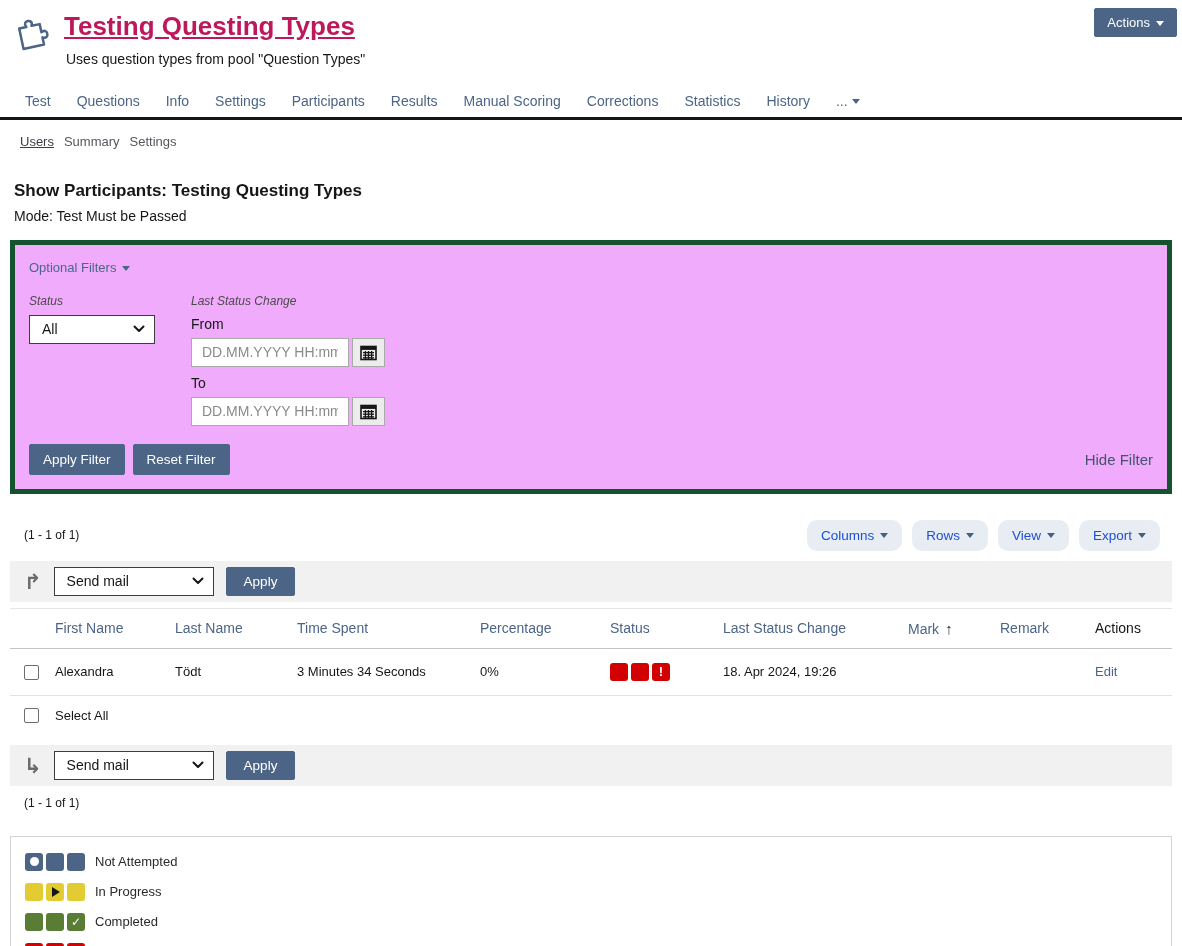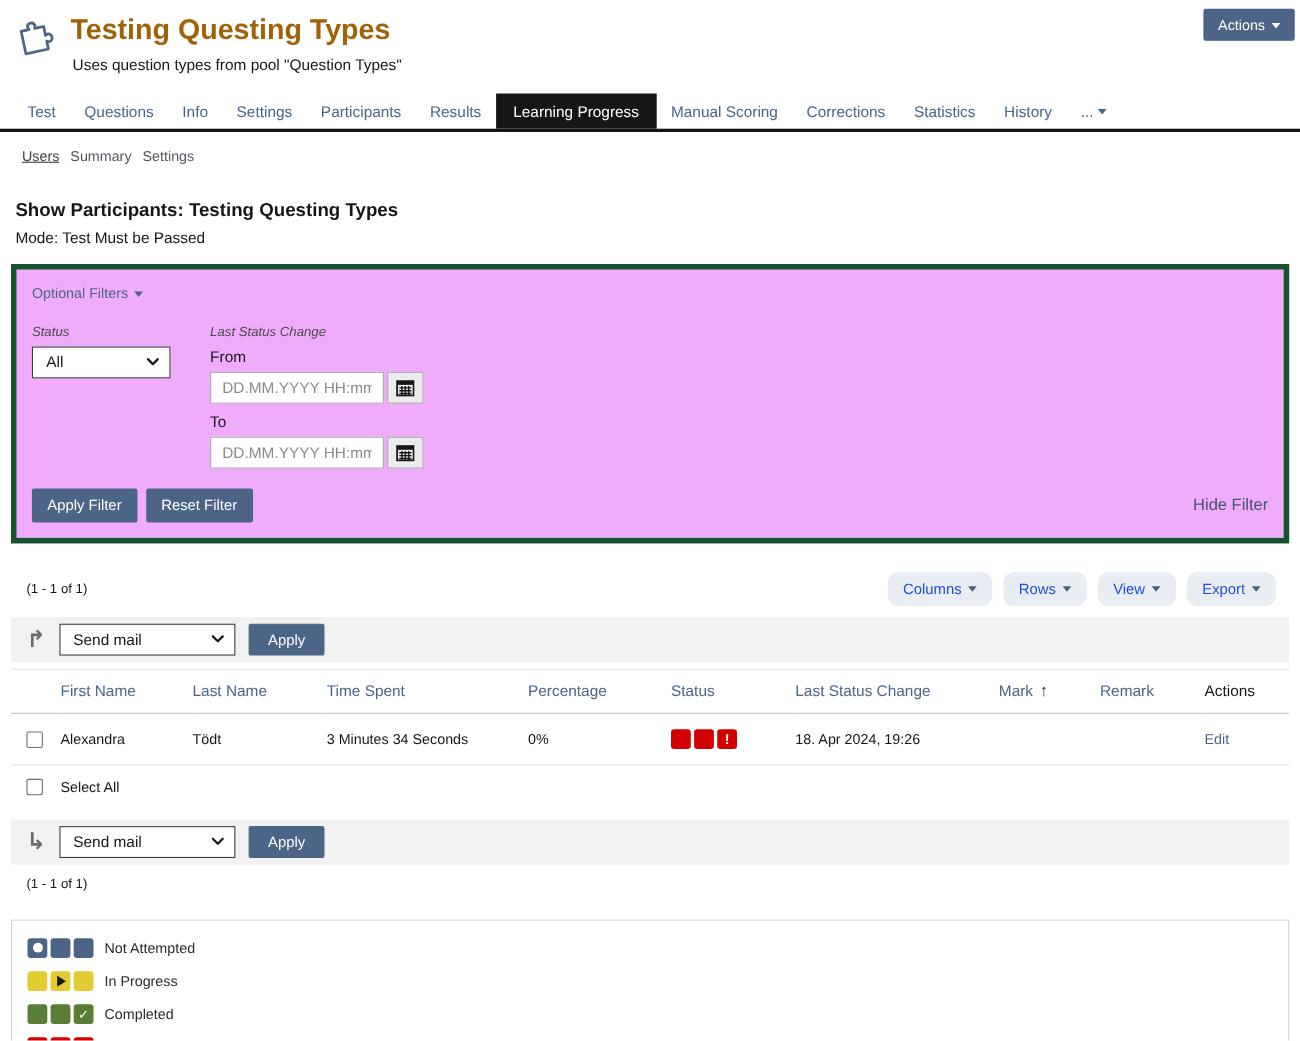--- a/index.html
+++ b/index.html
@@ -4,21 +4,21 @@
 <style>
   * { box-sizing: border-box; margin: 0; padding: 0; }
   html,body { width:1182px; height:946px; background:#fff; overflow:hidden;
     font-family:"Liberation Sans","DejaVu Sans",sans-serif; color:#161616; }
   .page { width:1182px; position:relative; }
 
   
   .header { position:relative; padding:10px 10px 0 10px; }
   .title-row { display:flex; align-items:flex-start; gap:8px; }
   .obj-icon { width:46px; height:46px; flex:0 0 auto; }
-  .title-block h1 { font-size:26px; font-weight:bold; color:#a16207; line-height:1.25; }
+  .title-block h1 { font-size:26px; font-weight:bold; color:#be185d; line-height:1.25;text-decoration:underline; }
   .subtitle { font-size:14px; color:#161616; margin:8px 0 0 2px; }
   .actions-btn { position:absolute; top:8px; right:5px; background:#4c6586; color:#fff;
     border:1px solid #4c6586; font-size:13px; padding:6px 12px; border-radius:2px; cursor:pointer;
     font-family:inherit; }
   .caret { display:inline-block; width:0; height:0; border-left:4px solid transparent;
     border-right:4px solid transparent; border-top:5px solid currentColor; margin-left:6px;
     vertical-align:middle; }
 
   
   .tabs { display:flex; align-items:flex-start; border-bottom:3px solid #161616;
@@ -137,21 +137,20 @@
     </button>
   </div>
 
   <nav class="tabs">
     <span class="tab">Test</span>
     <span class="tab">Questions</span>
     <span class="tab">Info</span>
     <span class="tab">Settings</span>
     <span class="tab">Participants</span>
     <span class="tab">Results</span>
-    <span class="tab active">Learning Progress</span>
     <span class="tab">Manual Scoring</span>
     <span class="tab">Corrections</span>
     <span class="tab">Statistics</span>
     <span class="tab">History</span>
     <span class="tab"><span>...</span><span class="caret"></span></span>
   </nav>
 
   <nav class="subtabs">
     <span class="subtab active">Users</span>
     <span class="subtab">Summary</span>

